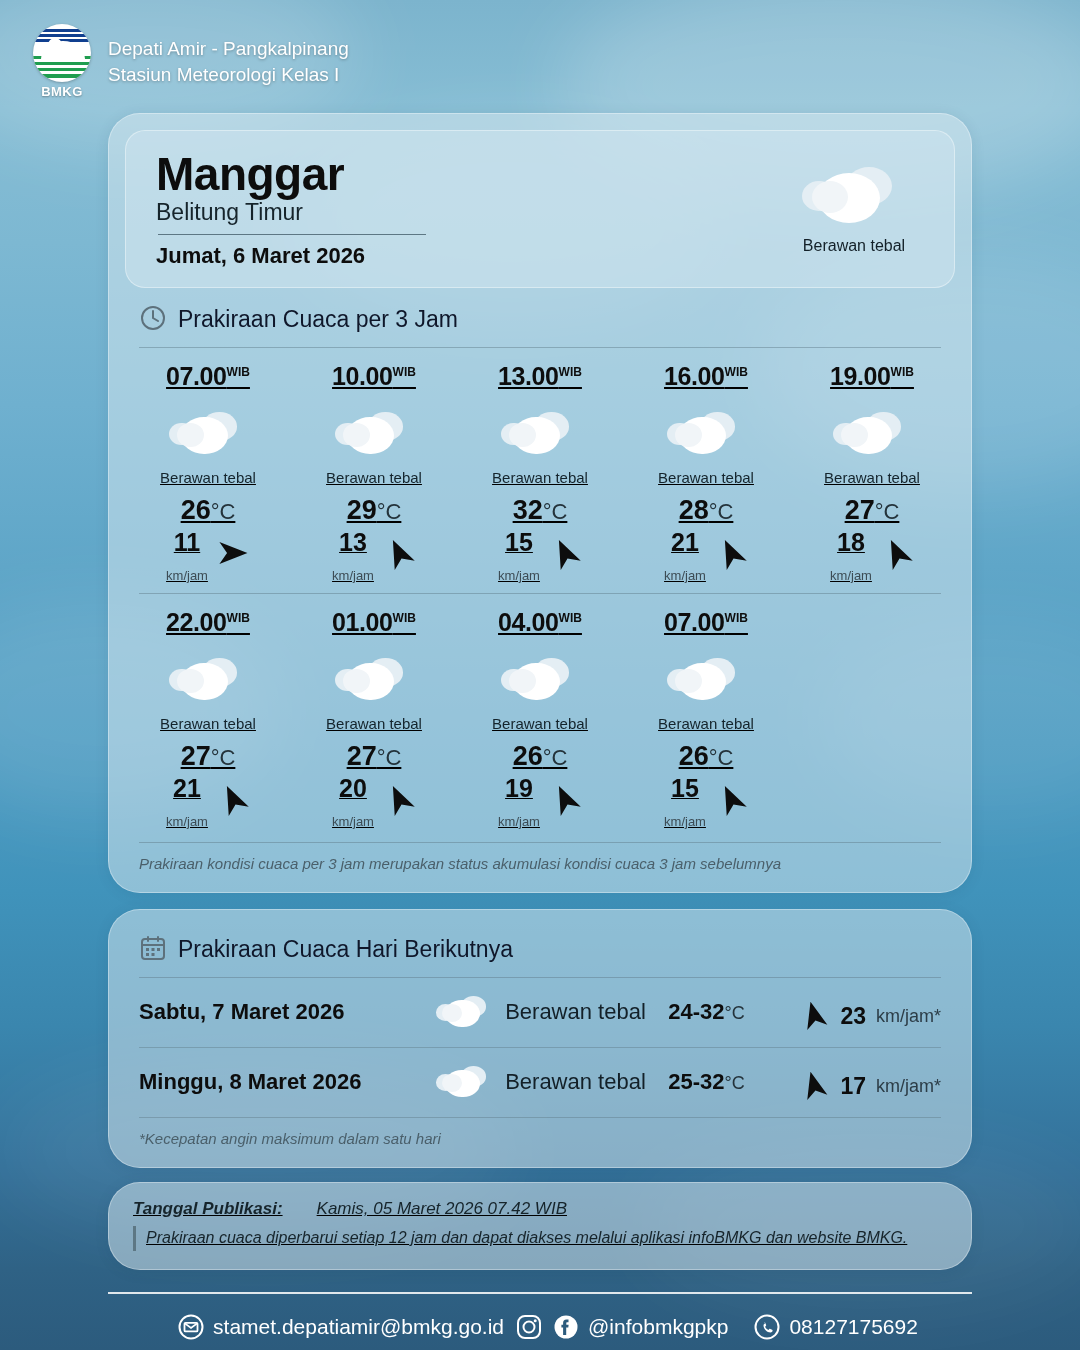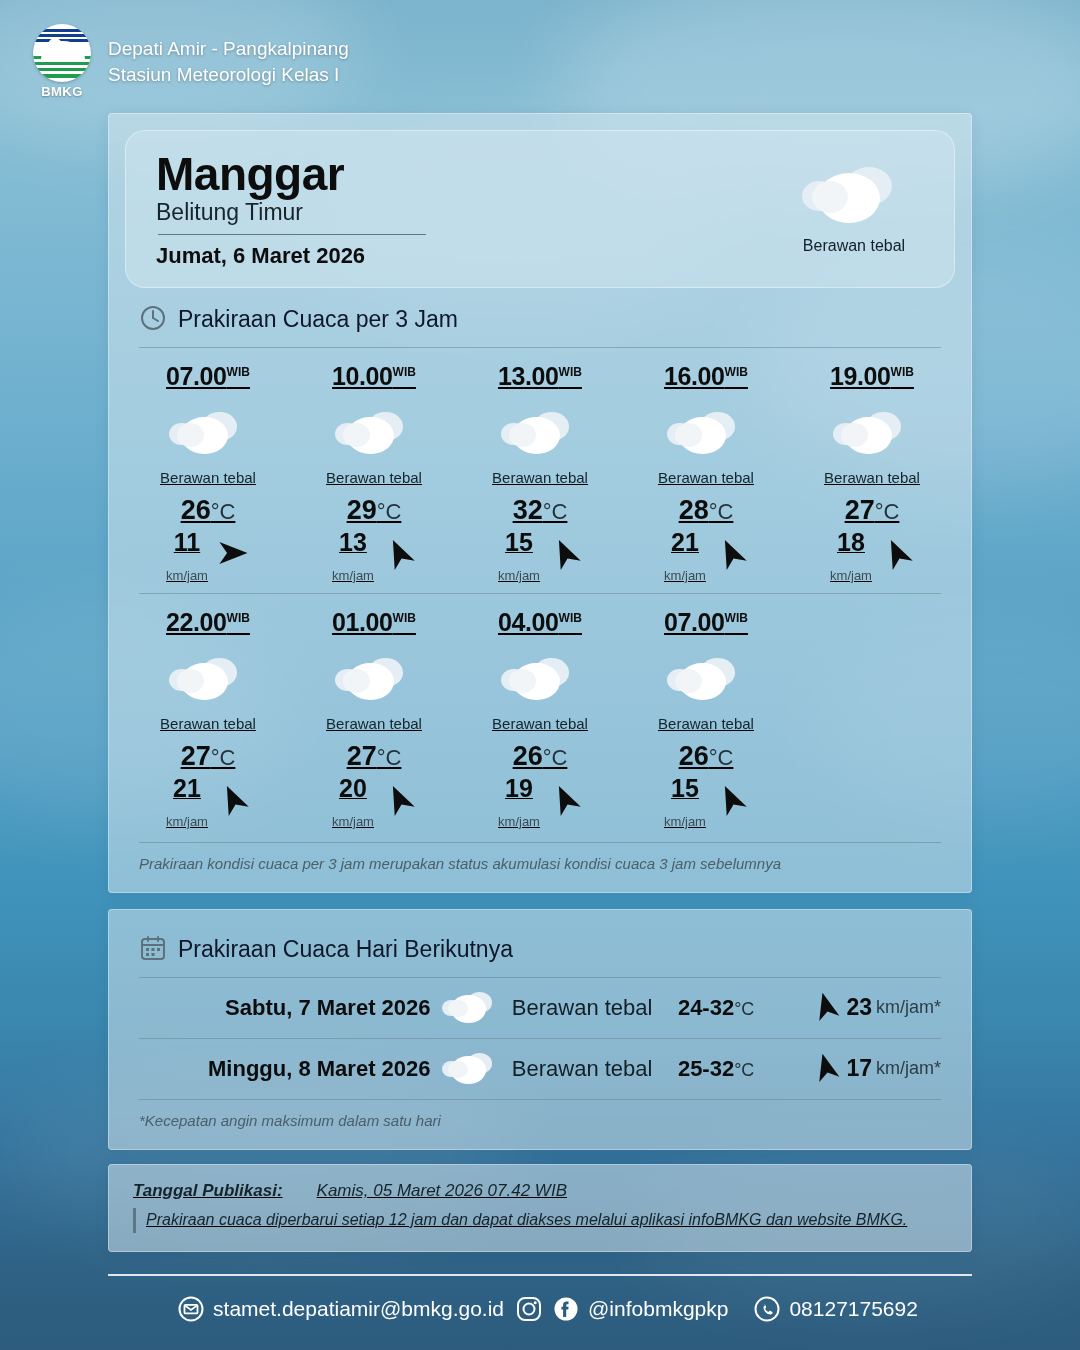--- a/index.html
+++ b/index.html
@@ -57,21 +57,21 @@
   .lg-g4 { top:50px; height:4px; background:#1f9d4f; }
   .logo-text { font-size:13px; font-weight:bold; color:#ffffff; letter-spacing:.5px; margin-top:2px;
                text-shadow:0 1px 2px rgba(0,0,0,.35); }
   .header-title { color:#ffffff; font-size:19px; line-height:1.35; font-weight:400;
                   text-shadow:0 1px 3px rgba(0,0,0,.30); }
 
   
   .card {
     background: rgba(214,232,240,.52);
     border:1px solid rgba(255,255,255,.34);
-    border-radius:4px;
+    border-radius:32px;
     box-shadow:0 2px 14px rgba(20,60,90,.10);
   }
   .card-outer { margin:14px 108px 0 108px; padding:16px; }
 
   
   .title-card {
     background:rgba(205,227,238,.55);
     border:1px solid rgba(255,255,255,.40);
     border-radius:20px;
     padding:20px 26px 18px 30px;
@@ -107,26 +107,26 @@
   .htemp .deg { font-weight:normal; font-size:22px; color:#24333b; }
   .wind { display:flex; align-items:flex-start; justify-content:center; gap:8px; margin-top:4px; }
   .wnum { font-size:25px; font-weight:bold; color:#0d0d0d; line-height:1; }
   .wunit { font-size:13px; color:#3c4c55; display:block; margin-top:14px; line-height:1; }
   .warrow { margin-top:6px; }
 
   .note { font-size:15px; font-style:italic; color:#4a5f6a; padding:12px 14px 4px 14px; }
 
   
   .nd-row { display:flex; align-items:center; padding:12px 14px; }
-  .nd-date { font-size:22px; font-weight:bold; color:#0d0d0d; width:330px;text-align:right; }
+  .nd-date { font-size:22px; font-weight:bold; color:#0d0d0d; width:330px; }
   .nd-icon { width:92px; display:flex; justify-content:center; }
   .nd-cond { font-size:22px; color:#132028; width:188px; }
   .nd-temp { font-size:22px; font-weight:bold; color:#0d0d0d; width:150px; text-align:left; }
   .nd-temp .deg { font-weight:normal; font-size:18px; color:#24333b; }
-  .nd-wind { display:flex; align-items:center; gap:4px; }
+  .nd-wind { display:flex; align-items:center; gap:10px;margin-top:9px; }
   .nd-wnum { font-size:23px; font-weight:bold; color:#0d0d0d; }
   .nd-wunit { font-size:18px; color:#2c3d47; }
   .nd-sep { height:1px; background:rgba(93,119,132,.42); margin:0 14px; }
 
   
   .pub-card { margin:14px 108px 0 108px; padding:16px 22px 18px 24px;text-decoration:underline; }
   .pub-head { display:flex; gap:34px; font-size:17px; font-style:italic; color:#16242b; }
   .pub-head .lbl { font-weight:bold; }
   .pub-body { margin-top:7px; padding-left:10px; border-left:3px solid #5d7784; }
   .pub-body p { font-size:16px; font-style:italic; color:#16242b; line-height:1.55; }

